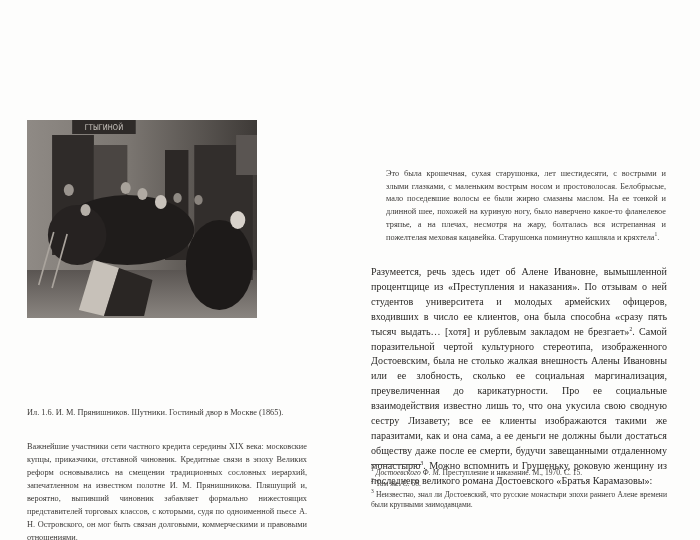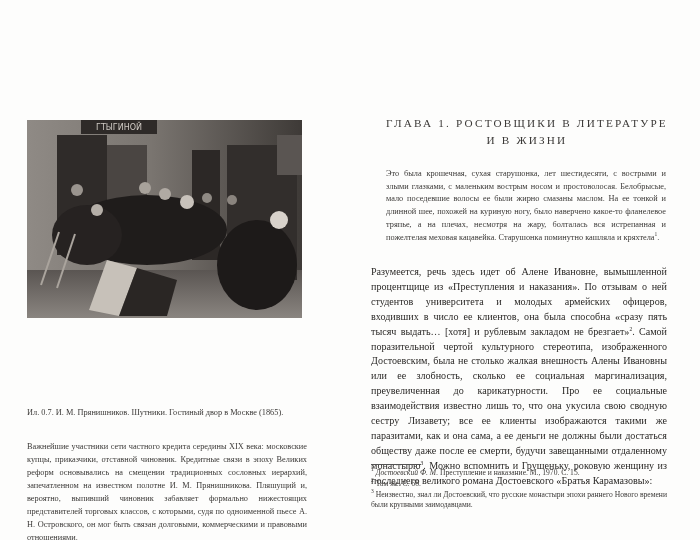--- a/index.html
+++ b/index.html
@@ -9,21 +9,21 @@
     font-family: "Liberation Serif", "DejaVu Serif", serif;
     color: #2a2826;
     position: relative;
   }
   .page { position: absolute; top: 0; height: 540px; }
   .page-left { left: 0; width: 350px; }
   .page-right { left: 350px; width: 350px; }
 
   
   .painting {
-    position: absolute; left: 27px; top: 120px; width: 275px; height: 198px;
+    position: absolute; left: 27px; top: 120px; width: 230px; height: 198px;
     background: #3b82f6; overflow: hidden;
   }
   .painting svg { display: block; width: 100%; height: 100%; }
 
   .caption {
     position: absolute; left: 27px; top: 407px; width: 290px;
     font-size: 8.3px; line-height: 11.3px; color: #3a3836;
   }
   .left-para {
     position: absolute; left: 27px; top: 440px; width: 280px;
@@ -102,36 +102,32 @@
 
       <line x1="14" y1="165" x2="32" y2="112" stroke="#aaa49d" stroke-width="2"></line>
       <line x1="30" y1="168" x2="48" y2="114" stroke="#aaa49d" stroke-width="2"></line>
 
       <polygon points="62,190 80,140 110,148 92,196" fill="#c7c1b9"></polygon>
       <polygon points="92,196 110,148 150,160 140,196" fill="#2a2624"></polygon>
     </svg>
   </div>
 
   <div class="caption">
-    <div>Ил. 0.7. И. М. Прянишников. Шутники. Гостиный двор в Москве (1865).</div>
+    <div>Ил. 1.6. И. М. Прянишников. Шутники. Гостиный двор в Москве (1865).</div>
   </div>
 
   <div class="left-para">Важнейшие участники сети частного кредита середины XIX века: московские купцы, приказчики, отставной чиновник. Кредитные связи в эпоху Великих реформ основывались на смещении традиционных сословных иерархий, запечатленном на известном полотне И. М. Прянишникова. Пляшущий и, вероятно, выпивший чиновник забавляет формально нижестоящих представителей торговых классов, с которыми, судя по одноименной пьесе А. Н. Островского, он мог быть связан долговыми, коммерческими и правовыми отношениями.</div>
 </div>
 
 <div class="page page-right">
-  <div class="chapter-title">
-    <div>Глава 1. Ростовщики в литературе</div>
-    <div>и в жизни</div>
-  </div>
 
   <div class="epigraph"><span>Это была крошечная, сухая старушонка, лет шестидесяти, с вострыми и злыми глазками, с маленьким вострым носом и простоволосая. Белобрысые, мало поседевшие волосы ее были жирно смазаны маслом. На ее тонкой и длинной шее, похожей на куриную ногу, было наверчено какое-то фланелевое тряпье, а на плечах, несмотря на жару, болталась вся истрепанная и пожелтелая меховая кацавейка. Старушонка поминутно кашляла и кряхтела</span><sup>1</sup><span>.</span></div>
 
   <div class="main-para"><span>Разумеется, речь здесь идет об Алене Ивановне, вымышленной процентщице из «Преступления и наказания». По отзывам о ней студентов университета и молодых армейских офицеров, входивших в число ее клиентов, она была способна «сразу пять тысяч выдать… [хотя] и рублевым закладом не брезгает»</span><sup>2</sup><span>. Самой поразительной чертой культурного стереотипа, изображенного Достоевским, была не столько жалкая внешность Алены Ивановны или ее злобность, сколько ее социальная маргинализация, преувеличенная до карикатурности. Про ее социальные взаимодействия известно лишь то, что она укусила свою сводную сестру Лизавету; все ее клиенты изображаются такими же паразитами, как и она сама, а ее деньги не должны были достаться обществу даже после ее смерти, будучи завещанными отдаленному монастырю</span><sup>3</sup><span>. Можно вспомнить и Грушеньку, роковую женщину из последнего великого романа Достоевского «Братья Карамазовы»:</span></div>
 
   <div class="fn-rule"></div>
 
   <div class="footnotes">
-    <p class="fn"><sup>1</sup> <i>Достоевский Ф. М.</i><span> Преступление и наказание. М., 1970. С. 15.</span></p>
+    <p class="fn"><sup>1</sup> <i>Достоевского Ф. М.</i><span> Преступление и наказание. М., 1970. С. 15.</span></p>
     <p class="fn"><sup>2</sup> <span>Там же. С. 68.</span></p>
-    <p class="fn"><sup>3</sup> <span>Неизвестно, знал ли Достоевский, что русские монастыри эпохи раннего Нового времени были крупными заимодавцами.</span></p>
+    <p class="fn"><sup>3</sup> <span>Неизвестно, знал ли Достоевский, что русские монастыри эпохи раннего Алене времени были крупными заимодавцами.</span></p>
   </div>
 </div>
 
 </body></html>

